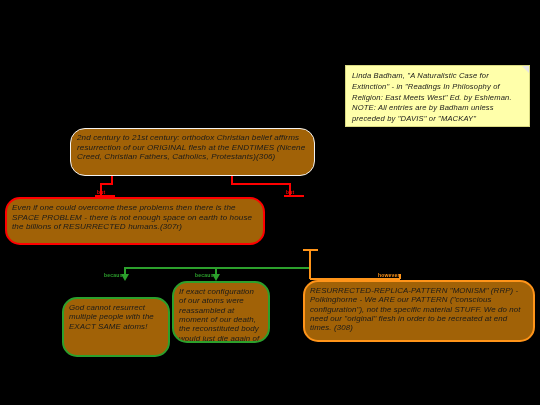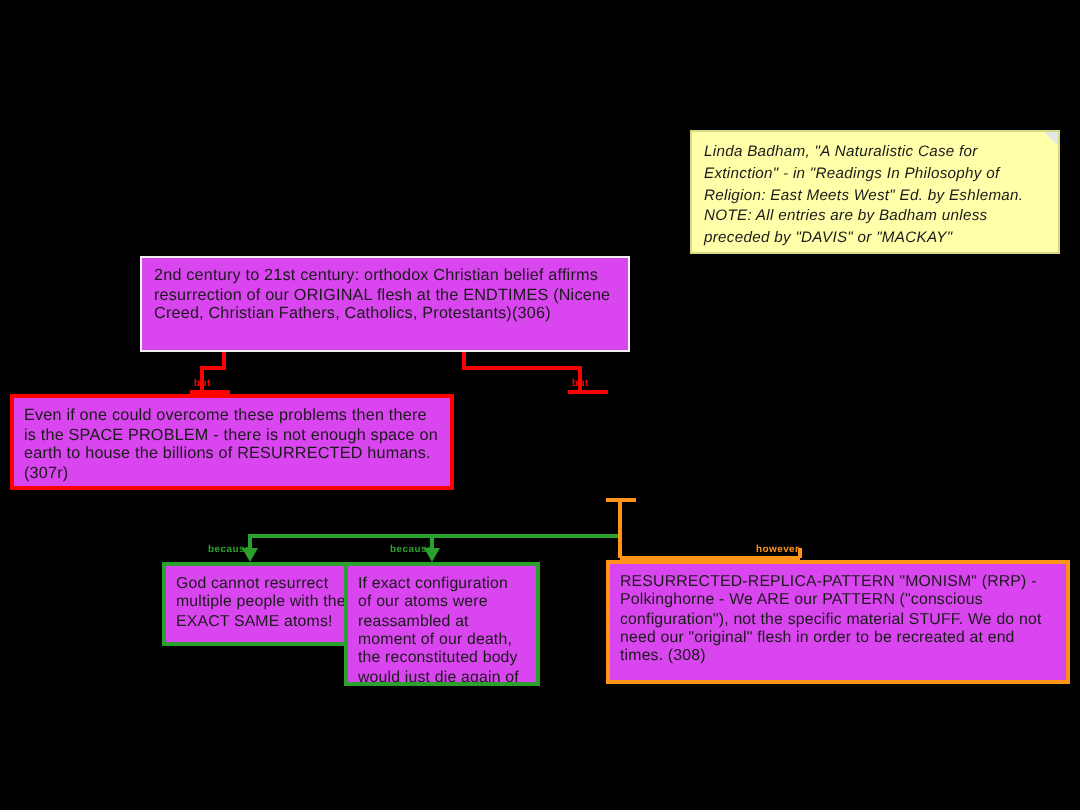--- a/index.html
+++ b/index.html
@@ -11,27 +11,28 @@
     position:relative;
   }
   #canvas{position:absolute;inset:0;}
 
   
   svg#wires{position:absolute;left:0;top:0;width:540px;height:405px;}
 
   
   .node{
     position:absolute;
-    background:#d946ef;
-    border-radius:0;
+    background:#a16207;
+    border-radius:15px;
     box-sizing:border-box;
     color:#1a1a1a;
     line-height:1.18;
     letter-spacing:0.1px;
     overflow:hidden;
+    font-style:italic;
   }
   .node .txt{display:block;}
 
   .node-root{
     border:1px solid #f2f2f2;
     font-size:8.1px;
     padding:4px 6px 4px 6px;
   }
   .node-red{
     border:2px solid #ff0000;
@@ -111,26 +112,26 @@
 
   <div class="note" style="left:345px;top:65px;width:185px;height:62px;">
     <span class="fold"></span>
     <span class="txt">Linda Badham, "A Naturalistic Case for Extinction" - in  "Readings In Philosophy of Religion: East Meets West" Ed. by Eshleman.  NOTE: All entries are by Badham unless preceded by "DAVIS" or "MACKAY"</span>
   </div>
 
   <div class="node node-root" style="left:70px;top:128px;width:245px;height:48px;">
     <span class="txt">2nd century to 21st century: orthodox Christian belief affirms resurrection of our ORIGINAL flesh at the ENDTIMES (Nicene Creed, Christian Fathers, Catholics, Protestants)(306)</span>
   </div>
 
-  <div class="node node-red" style="left:5px;top:197px;width:222px;height:48px;">
+  <div class="node node-red" style="left:5px;top:197px;width:260px;height:48px;">
     <span class="txt">Even if one could overcome these problems then there is the SPACE PROBLEM - there is not enough space on earth to house the billions of RESURRECTED humans.(307r)</span>
   </div>
 
 
-  <div class="node node-green" style="left:62px;top:281px;width:108px;height:42px;margin-left:19px;">
+  <div class="node node-green" style="left:62px;top:297px;width:108px;height:60px;">
     <span class="txt">God cannot resurrect multiple people with the EXACT SAME atoms!</span>
   </div>
 
   <div class="node node-green" style="left:172px;top:281px;width:98px;height:62px;">
     <span class="txt">If exact configuration of our atoms were reassambled at moment of our death, the reconstituted body would just die again of whatever illnessor accident befell it originally.(307)</span>
   </div>
 
   <div class="node node-orange" style="left:303px;top:280px;width:232px;height:62px;">
     <span class="txt">RESURRECTED-REPLICA-PATTERN "MONISM" (RRP)  -Polkinghorne - We ARE our PATTERN ("conscious configuration"), not the specific material STUFF.  We do not need our "original" flesh in order to be  recreated at end times. (308)</span>
   </div>

